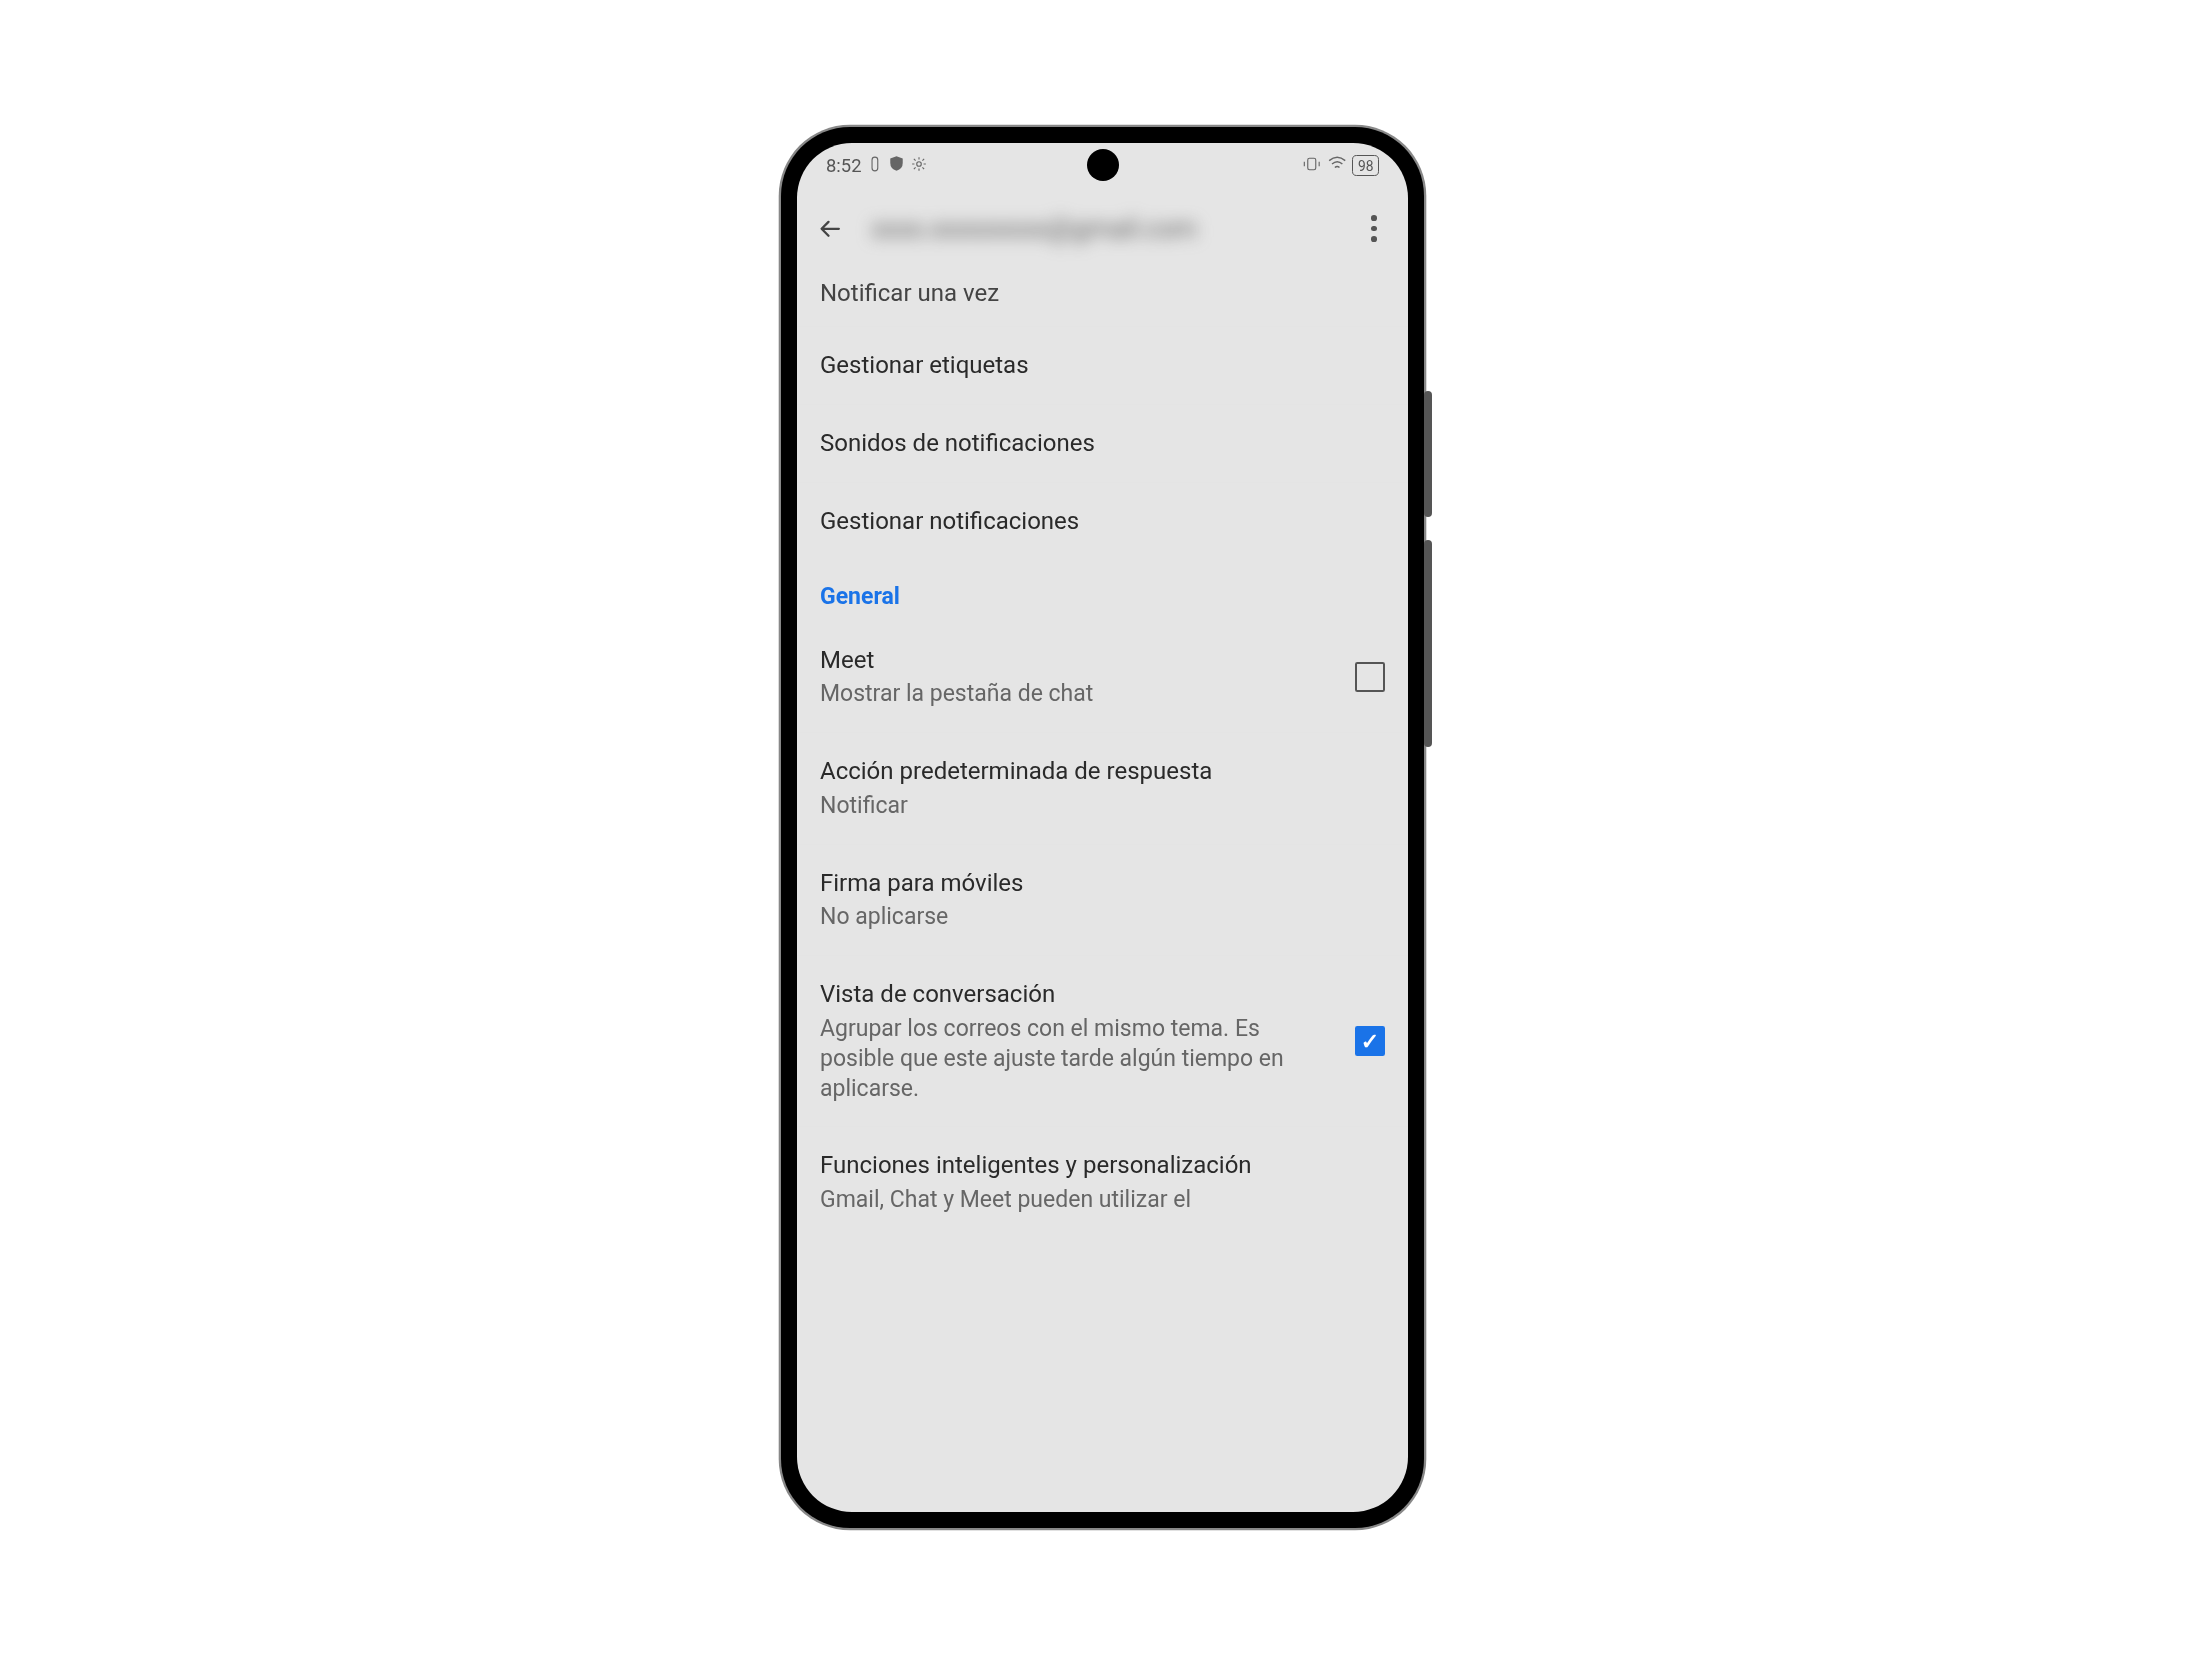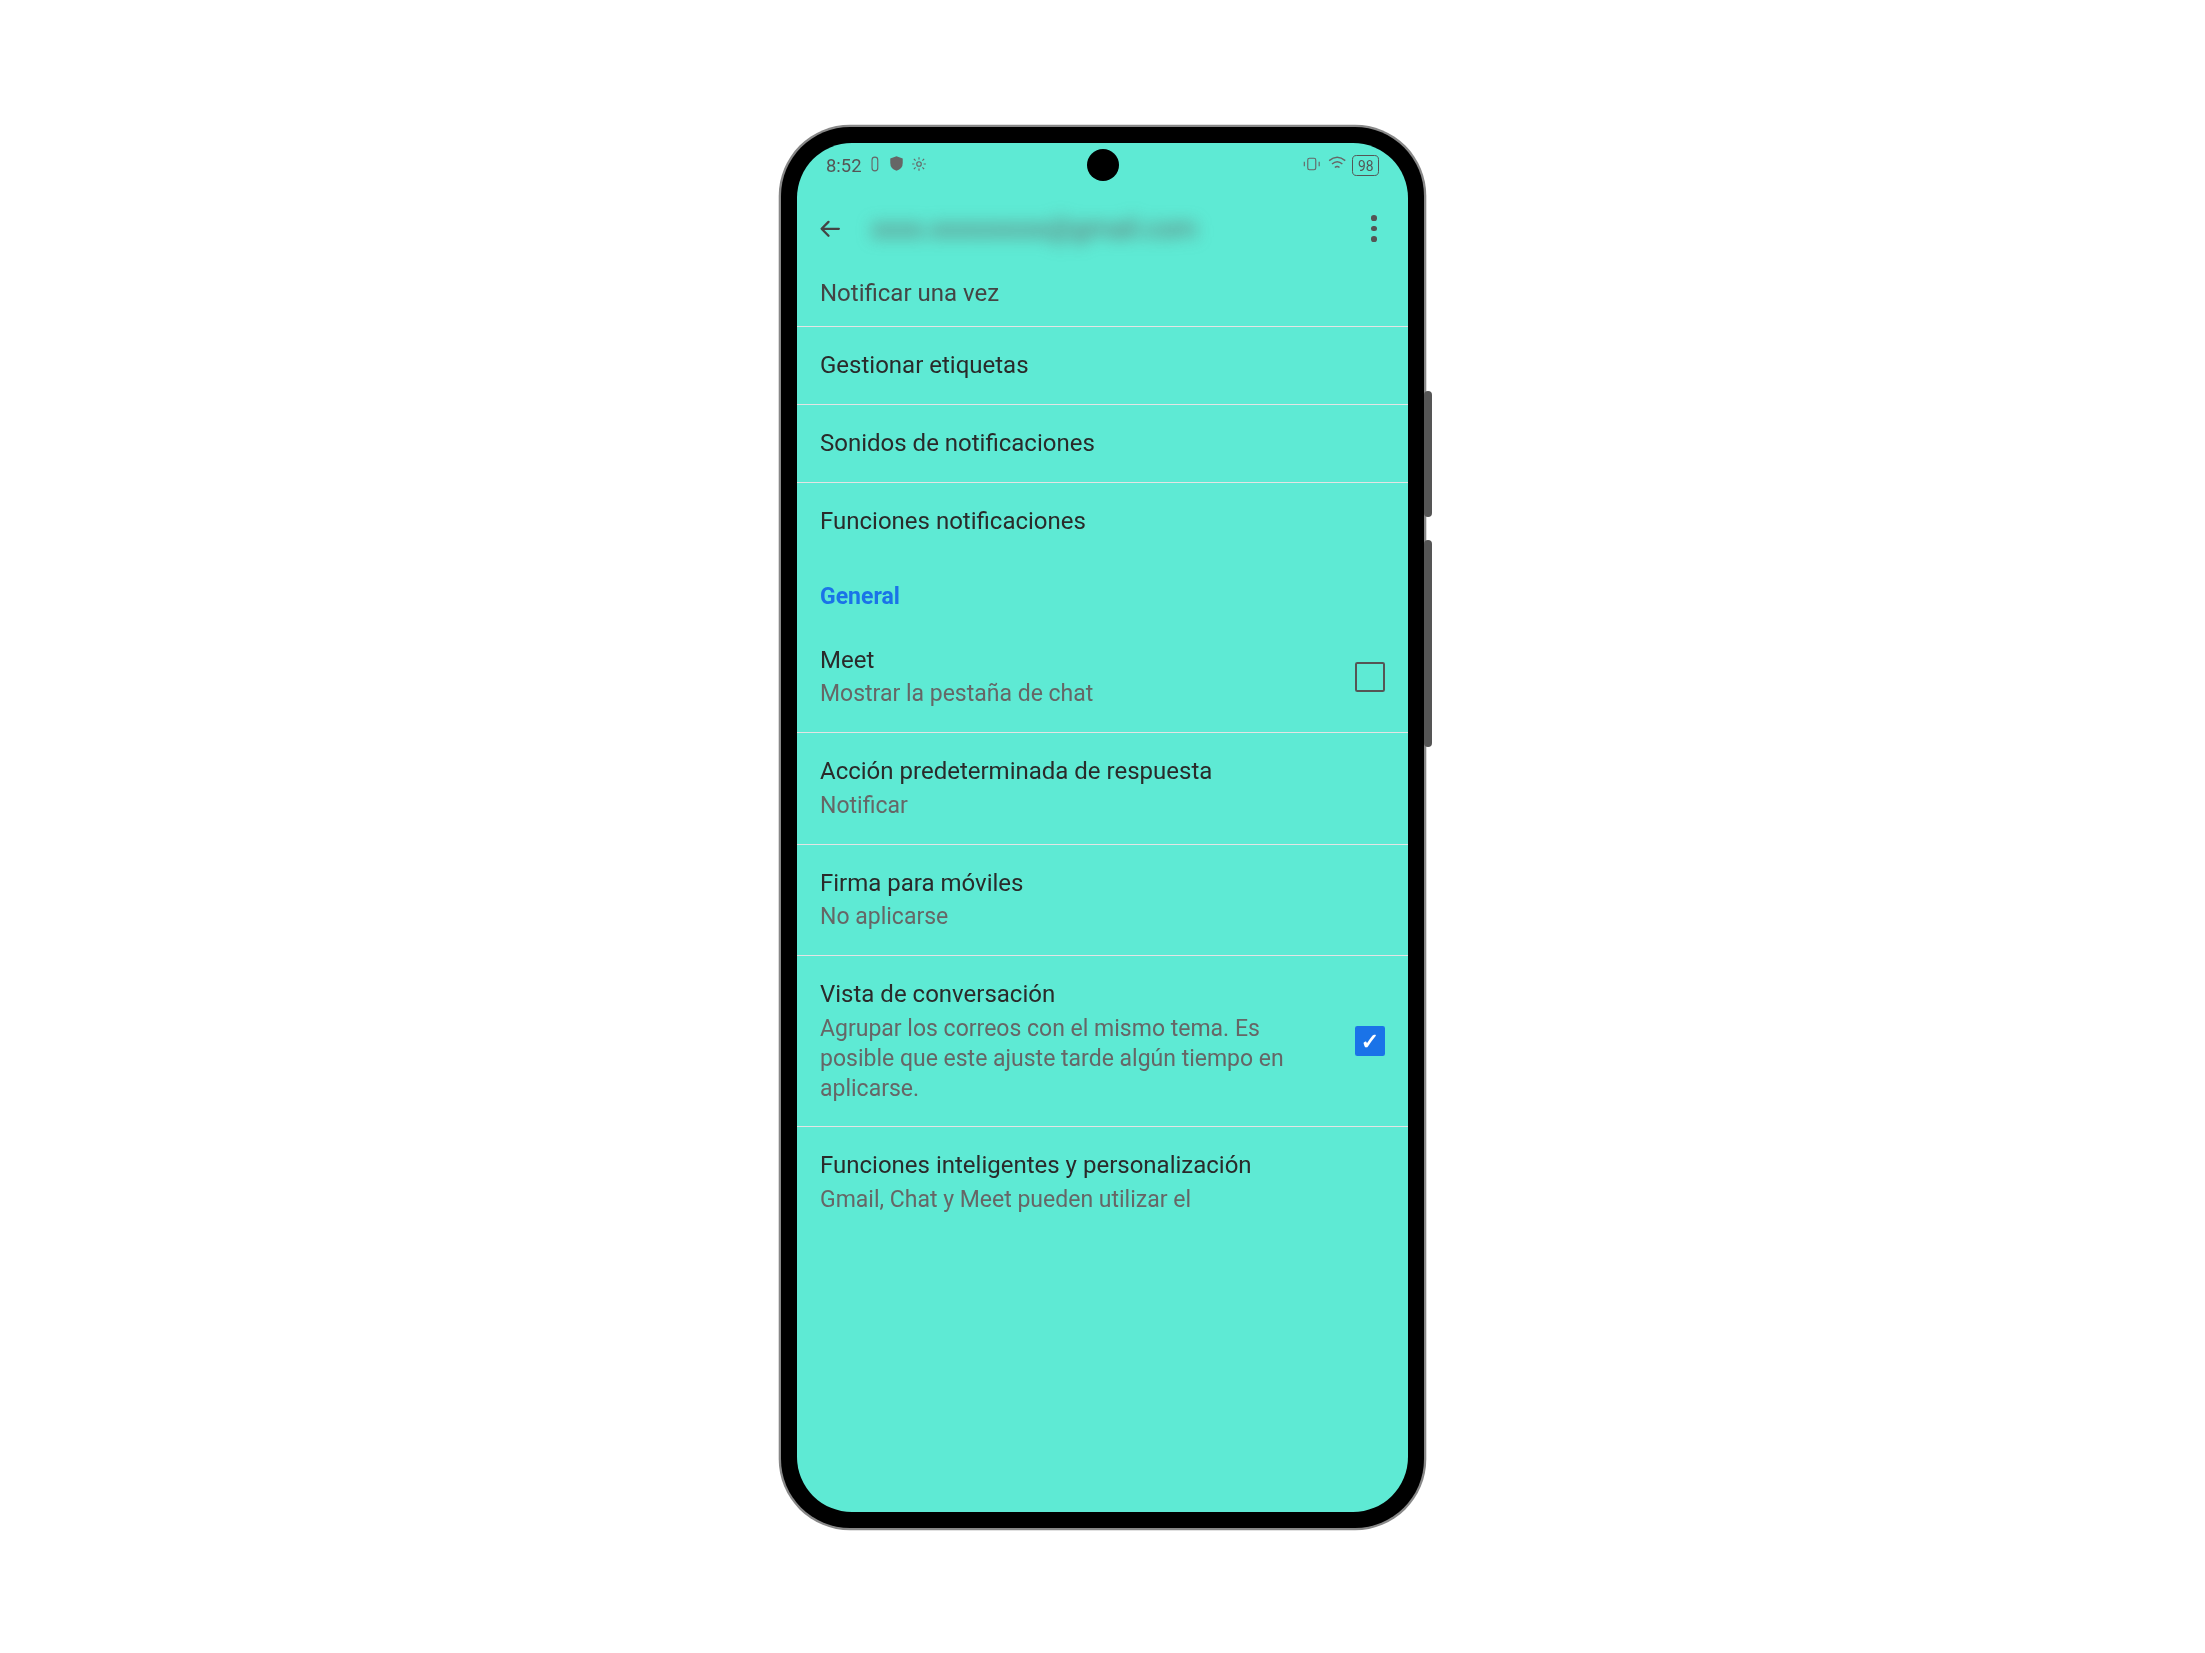--- a/index.html
+++ b/index.html
@@ -17,21 +17,21 @@
     height: 1401px;
     background: #000;
     border-radius: 69px;
     padding: 16px;
     position: relative;
     box-shadow: 0 0 0 2.3px #888;
   }
   .phone-screen {
     width: 100%;
     height: 100%;
-    background: #5eead4;
+    background: #e5e5e5;
     border-radius: 55px;
     overflow: hidden;
     position: relative;
   }
   .camera-notch {
     position: absolute;
     top: 6.9px;
     left: 50%;
     transform: translateX(-50%);
     width: 32px;
@@ -238,21 +238,21 @@
       </div>
 
       <div class="setting-item">
         <div class="setting-text">
           <div class="setting-title">Sonidos de notificaciones</div>
         </div>
       </div>
 
       <div class="setting-item no-border">
         <div class="setting-text">
-          <div class="setting-title">Funciones notificaciones</div>
+          <div class="setting-title">Gestionar notificaciones</div>
         </div>
       </div>
 
       <div class="section-header">General</div>
 
       <div class="setting-item">
         <div class="setting-text">
           <div class="setting-title">Meet</div>
           <div class="setting-subtitle">Mostrar la pestaña de chat</div>
         </div>

